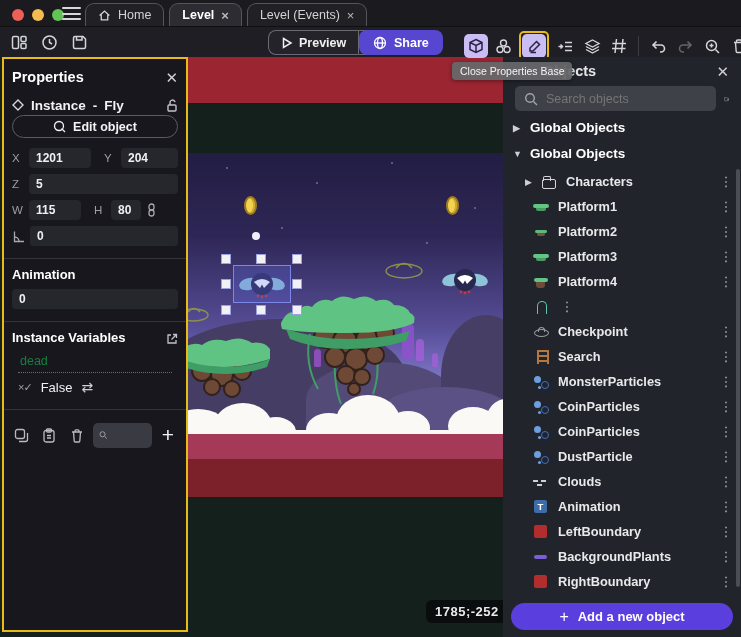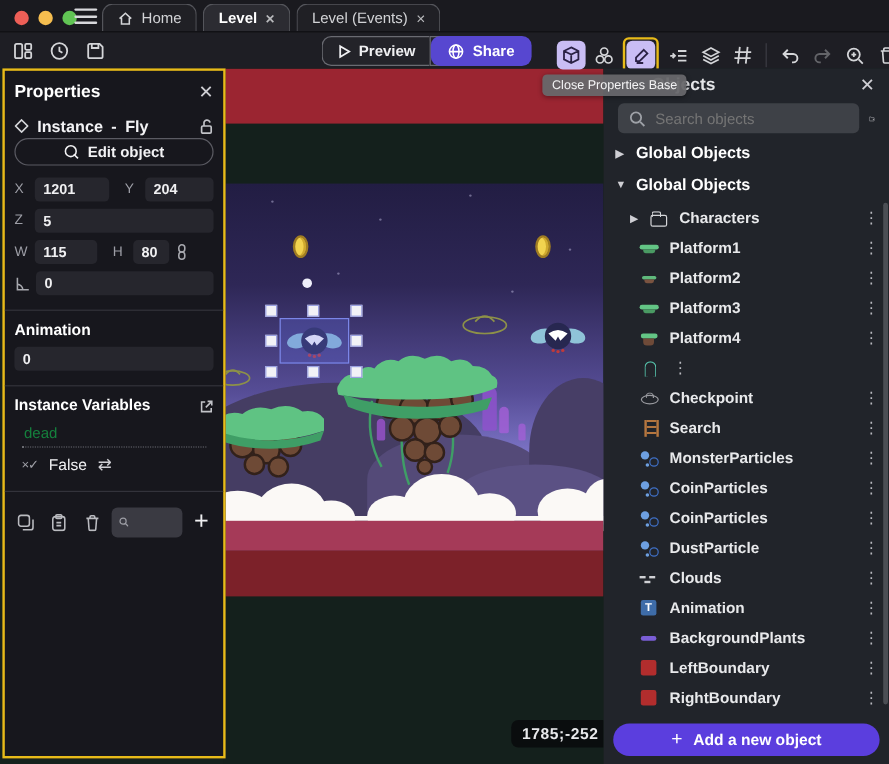--- a/index.html
+++ b/index.html
@@ -573,27 +573,27 @@
         <span class="oi oi-clouds"></span>
         <span class="obj-label">Clouds</span>
         <span class="dots"></span>
       </div>
     <div class="obj-row sub">
         <span class="oi oi-text"></span>
         <span class="obj-label">Animation</span>
         <span class="dots"></span>
       </div>
     <div class="obj-row sub">
+        <span class="oi oi-red"></span>
+        <span class="obj-label">LeftBoundary</span>
+        <span class="dots"></span>
+      </div>
+    <div class="obj-row sub">
         <span class="oi oi-plants"></span>
         <span class="obj-label">BackgroundPlants</span>
-        <span class="dots"></span>
-      </div>
-    <div class="obj-row sub">
-        <span class="oi oi-red"></span>
-        <span class="obj-label">LeftBoundary</span>
         <span class="dots"></span>
       </div>
     <div class="obj-row sub">
         <span class="oi oi-red"></span>
         <span class="obj-label">RightBoundary</span>
         <span class="dots"></span>
       </div>
   </div>
 
   <div id="o-scroll"></div>

